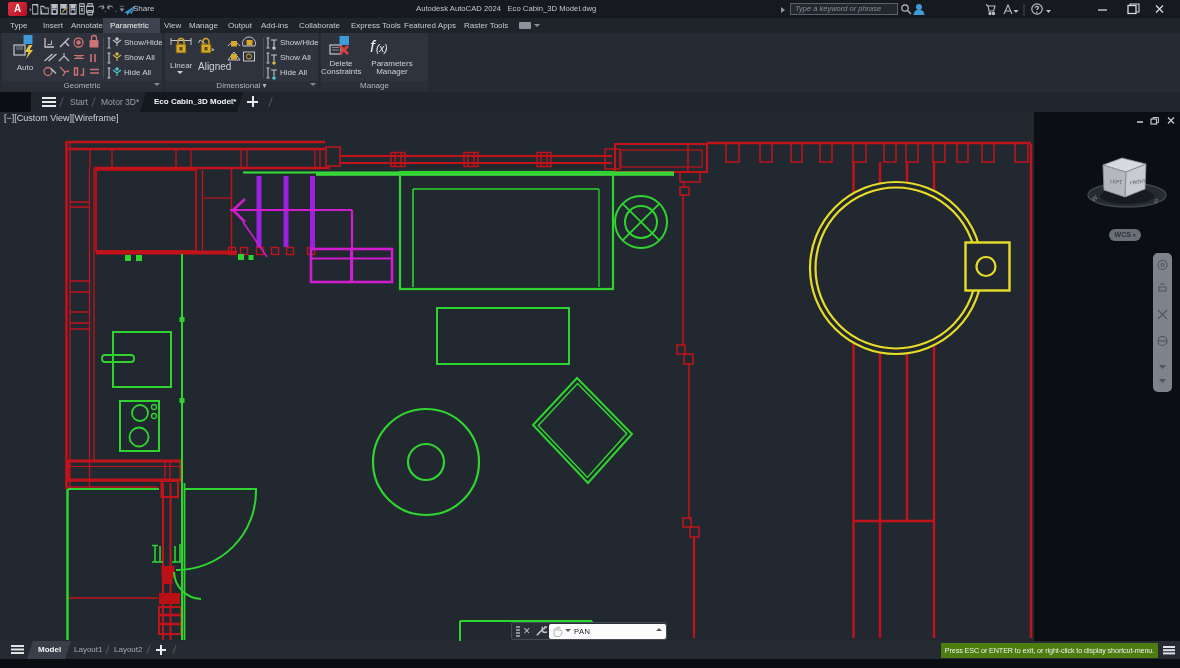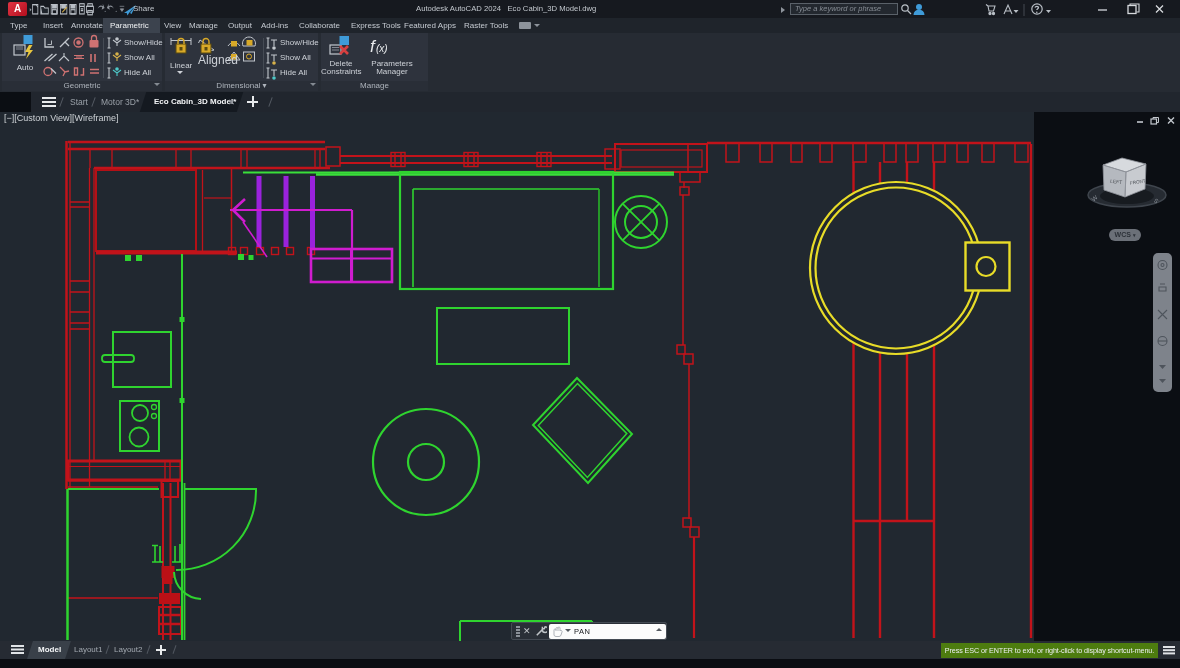--- a/index.html
+++ b/index.html
@@ -188,21 +188,21 @@
           <path d="M268 53 v10 M266.5 53 h3 M266.5 63 h3 M271 55 h6 M274 55 v6"></path>
           <path d="M268 68 v10 M266.5 68 h3 M266.5 78 h3 M271 70 h6 M274 70 v6"></path>
         </g>
         <circle cx="274" cy="48" r="1.8" fill="#c2c7cd"></circle>
         <circle cx="274" cy="63" r="1.8" fill="#d8b24a"></circle>
         <circle cx="274" cy="78" r="1.8" fill="#4ec8c8"></circle>
       </g>
     </svg>
     <div class="abs" style="left:5px;top:28px;font-size:8px;color:#ced2d8;">Linear</div>
     <div class="abs" style="left:12px;top:38px;width:0;height:0;border-top:3px solid #ced2d8;border-left:3px solid transparent;border-right:3px solid transparent;"></div>
-    <div class="abs" style="left:33px;top:20px;font-size:12px;color:#ced2d8;">Aligned</div>
+    <div class="abs" style="left:33px;top:28px;font-size:10px;color:#ced2d8;">Aligned</div>
     <div class="abs" style="left:115px;top:5px;font-size:8px;color:#ced2d8;">Show/Hide</div>
     <div class="abs" style="left:115px;top:20px;font-size:8px;color:#ced2d8;">Show All</div>
     <div class="abs" style="left:115px;top:35px;font-size:8px;color:#ced2d8;">Hide All</div>
     <div class="plabel">Dimensional ▾</div>
     <div class="abs" style="left:145px;top:50px;width:0;height:0;border-top:3px solid #848a92;border-left:3px solid transparent;border-right:3px solid transparent;"></div>
   </div>
   <div class="panel" style="left:321px;width:107px;">
     <svg width="107" height="48" viewBox="0 0 107 48">
       <g transform="translate(-321,-33)">
         <rect x="330" y="45" width="11" height="9" fill="none" stroke="#c2c7cd" stroke-width="1.2"></rect>

